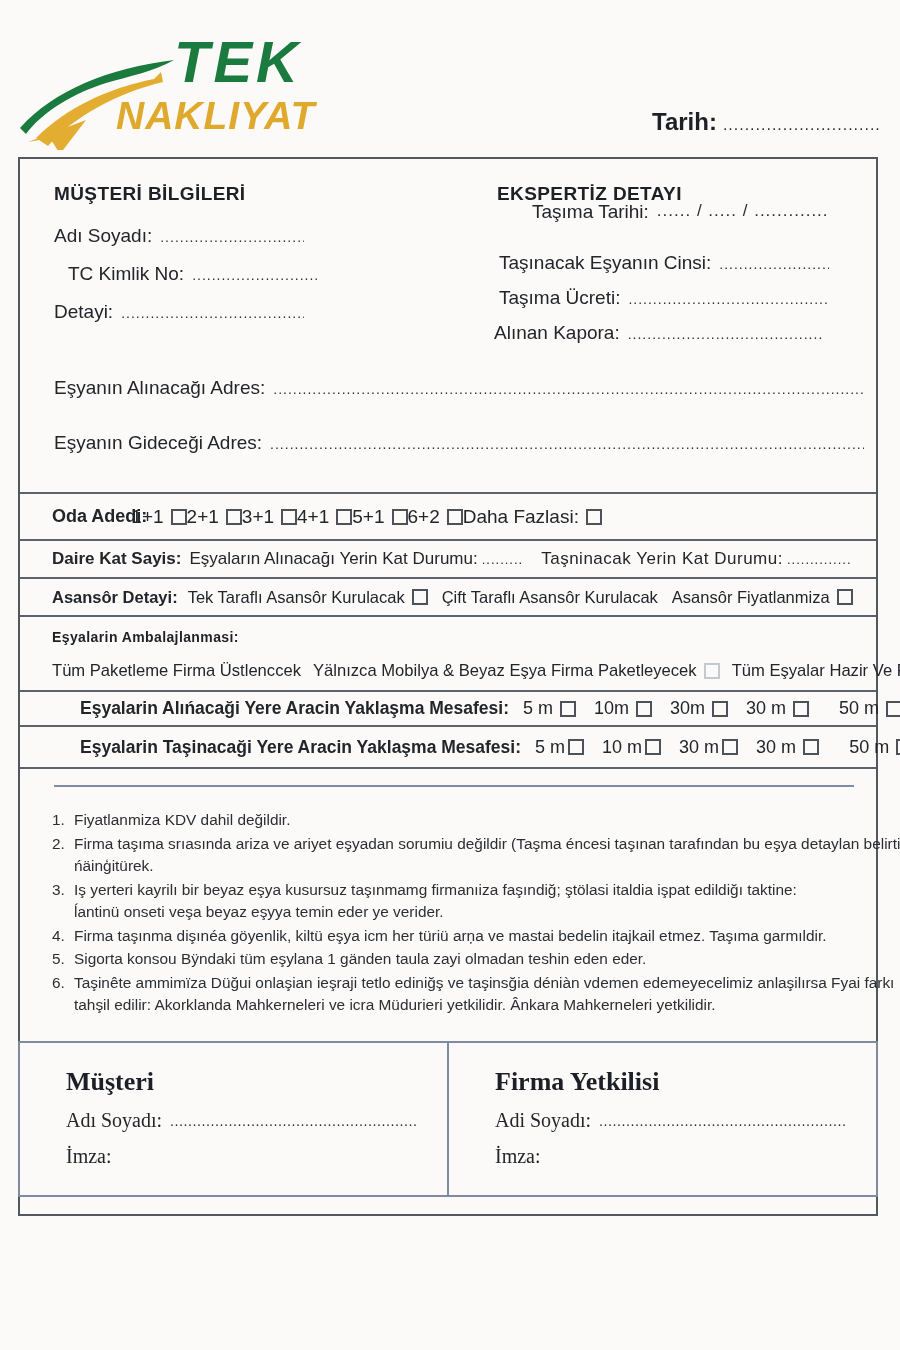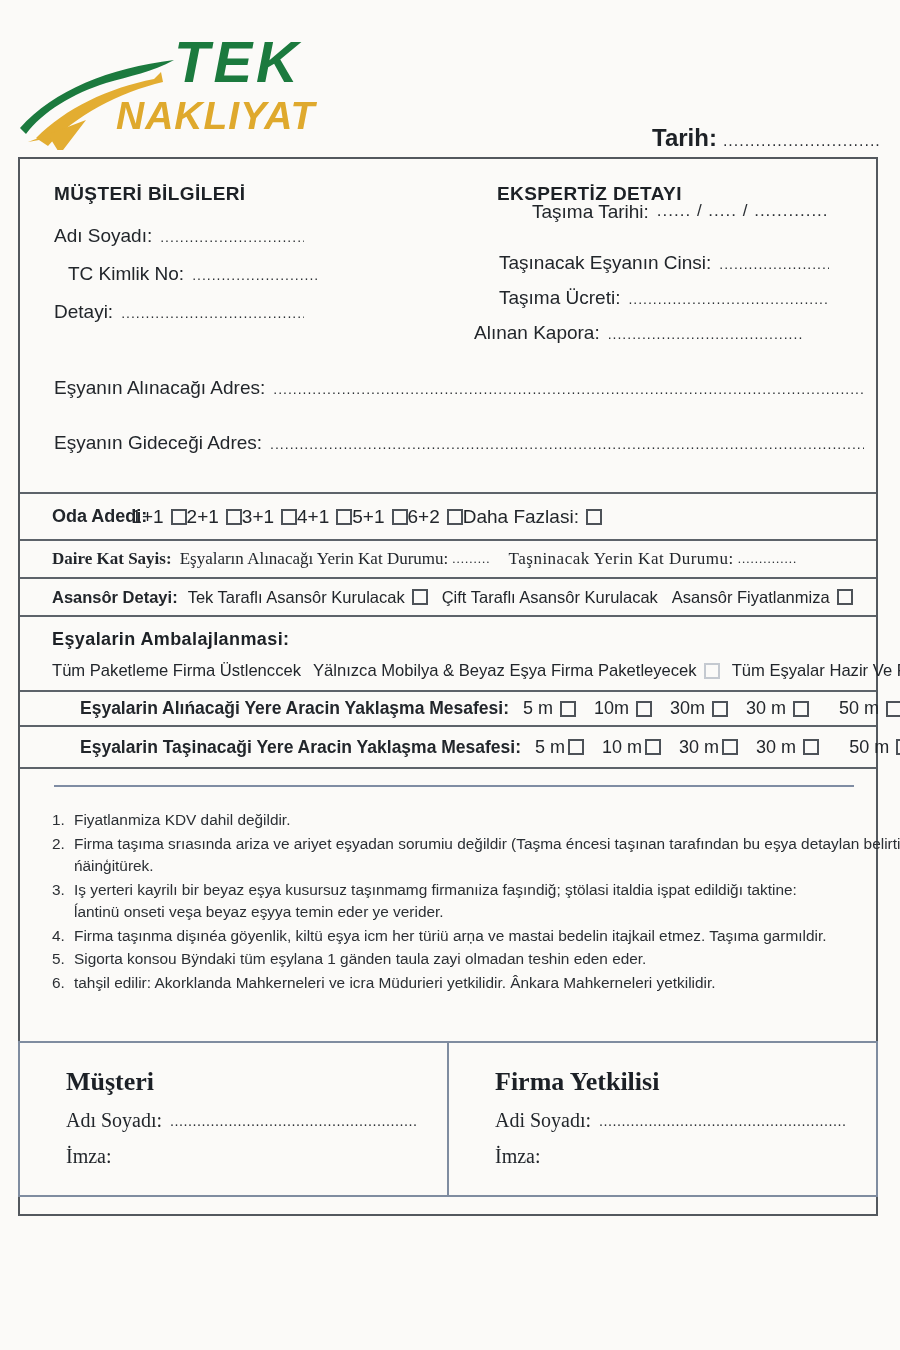--- a/index.html
+++ b/index.html
@@ -18,21 +18,21 @@
   .logo .tek {
     position:absolute; left:160px; top:2px;
     font-size:58px; font-weight:bold; font-style:italic;
     color:#1b7a3e; letter-spacing:4px;
   }
   .logo .nak {
     position:absolute; left:102px; top:68px;
     font-size:39px; font-weight:bold; font-style:italic;
     color:#dfa92d; letter-spacing:1px;
   }
-  .tarih { position:absolute; left:652px; top:124px; width:228px; display:flex; }
+  .tarih { position:absolute; left:652px; top:108px; width:228px; display:flex; }
   .tarih .lbl { font-size:24px; font-weight:bold; color:#1d2126; margin-right:6px; white-space:nowrap; }
   .tarih .dots { flex:1; overflow:hidden; white-space:nowrap; font-size:16px; letter-spacing:1px; padding-top:8px; color:#2a2e33; }
 
   
   .box {
     position:absolute; left:18px; top:157px; width:860px; height:1059px;
     border:2px solid #53585e; background:transparent;
   }
   .sec { position:absolute; left:0; width:100%; }
   .bt { border-top:2px solid #5d636a; }
@@ -58,30 +58,30 @@
     border:2px solid #4d5258; background:#fbfaf8;
     vertical-align:-2px; margin-left:7px; flex:none;
   }
   .cb.light { border-color:#c4c9d0; }
 
   .rowline { display:flex; align-items:center; padding-left:32px; height:100%; white-space:nowrap; }
   .rowline .blbl { font-weight:bold; margin-right:8px; }
 
   .sec-rooms .rowline { font-size:19px; }
   .sec-rooms .blbl { font-size:18px; margin-right:-16px; }
-  .sec-floor .rowline { font-size:17px;font-family:Liberation Serif, serif; }
+  .sec-floor .rowline { font-size:17px; }
   .sec-floor .blbl { font-size:17px; }
   .sec-elev .rowline { font-size:16.5px; gap:14px; }
   .sec-elev .blbl { margin-right:-4px; }
   .dist .rowline { font-size:18px; gap:18px;margin-left:28px; }
   .dist .blbl { font-size:17.5px; margin-right:-4px; }
   .opt { display:inline-flex; align-items:center; }
   .minidots { font-size:13px; letter-spacing:1px; color:#2a2e33; }
 
-  .sec-pack .h1 { position:absolute; left:32px; top:12px; font-size:18px; }
+  .sec-pack .h1 { position:absolute; left:32px; top:12px; font-size:14px; }
   .pack-line { position:absolute; left:32px; top:44px; font-size:16.6px; white-space:nowrap; display:flex; align-items:center; gap:12px; }
 
   
   .terms-rule { position:absolute; left:34px; right:22px; top:16px; border-top:2px solid #7f8ca3; }
   .terms { position:absolute; left:32px; top:40px; right:10px; font-size:15.4px; line-height:22.5px; color:#2b2f34; }
   .term { display:flex; margin-bottom:1px; }
   .term .num { width:22px; flex:none; }
   .term .txt div { white-space:nowrap; }
 
   
@@ -137,21 +137,21 @@
       <span class="dots" style="font-size:17px;">...... / ..... / .............</span>
     </div>
     <div class="fld abs" style="left:479px; top:93px; width:330px;">
       <span class="lbl">Taşınacak Eşyanın Cinsi:</span>
       <span class="dots">................................................</span>
     </div>
     <div class="fld abs" style="left:479px; top:128px; width:330px;">
       <span class="lbl">Taşıma Ücreti:</span>
       <span class="dots">................................................................</span>
     </div>
-    <div class="fld abs" style="left:454px; top:163px; width:330px;">
+    <div class="fld abs" style="left:474px; top:163px; width:330px;">
       <span class="lbl">Alınan Kapora:</span>
       <span class="dots">................................................................</span>
     </div>
 
     <div class="fld abs" style="left:34px; top:218px; right:12px;">
       <span class="lbl">Eşyanın Alınacağı Adres:</span>
       <span class="dots">.....................................................................................................................................................................................................</span>
     </div>
     <div class="fld abs" style="left:34px; top:273px; right:12px;">
       <span class="lbl">Eşyanın Gideceği Adres:</span>
@@ -323,20 +323,21 @@
       </div>
       <div class="term">
         <span class="num">5.</span>
         <span class="txt">
             <div>Sigorta konsou Bÿndaki tüm eşylana 1 gänden taula zayi olmadan teshin eden eder.</div>
           </span>
       </div>
       <div class="term">
         <span class="num">6.</span>
         <span class="txt">
+          <div>Taşinête ammimïza Düğui onlaşian ieşraji tetlo ediniğş ve taşinsğia déniàn vdemen edemeyecelimiz anlaşilırsa Fyai farkı</div>
           <div>tahşil edilir: Akorklanda Mahkerneleri ve icra Müdurieri yetkilidir. Ânkara Mahkerneleri yetkilidir.</div>
         </span>
       </div>
     </div>
   </div>
 </div>
 
 <div class="sigwrap">
   <div class="sig left">
     <div class="title">Müşteri</div>

